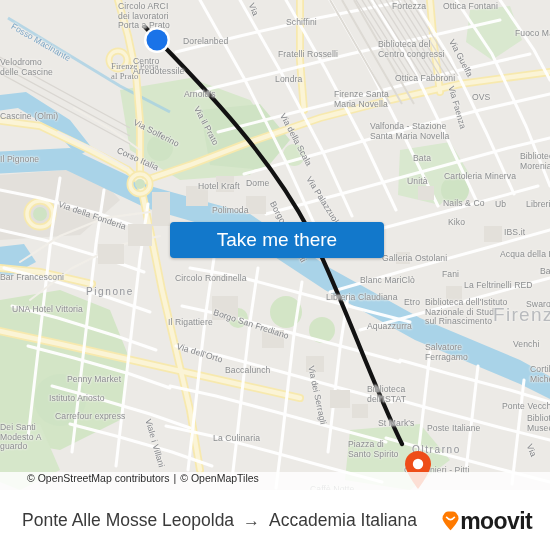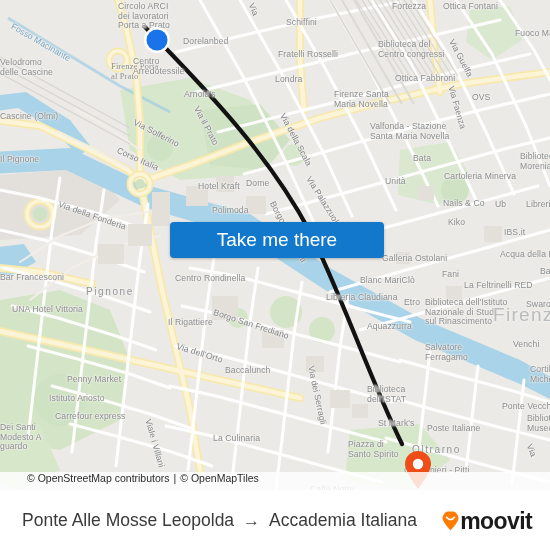--- a/index.html
+++ b/index.html
@@ -285,38 +285,38 @@
 Santa Maria Novella</div>
         <div class="lbl road" style="left: 136px; top: 118px; transform: rotate(27deg); transform-origin: left top;">Via Solferino</div>
         <div class="lbl road" style="left: 200px; top: 105px; transform: rotate(62deg); transform-origin: left top;">Via il Prato</div>
         <div class="lbl road" style="left: 286px; top: 112px; transform: rotate(62deg); transform-origin: left top;">Via della Scala</div>
         <div class="lbl road" style="left: 119px; top: 146px; transform: rotate(24deg); transform-origin: left top;">Corso Italia</div>
         <div class="lbl poi" style="left: 413px; top: 154px;">Bata</div>
         <div class="lbl poi" style="left: 520px; top: 152px;">Biblioteca
 Moreniana</div>
         <div class="lbl poi" style="left: 0px; top: 155px;">Il Pignone</div>
         <div class="lbl poi" style="left: 444px; top: 172px;">Cartoleria Minerva</div>
-        <div class="lbl poi" style="left: 385px; top: 177px;">Unità</div>
+        <div class="lbl poi" style="left: 407px; top: 177px;">Unità</div>
         <div class="lbl poi" style="left: 198px; top: 182px;">Hotel Kraft</div>
         <div class="lbl poi" style="left: 246px; top: 179px;">Dome</div>
         <div class="lbl road" style="left: 312px; top: 175px; transform: rotate(58deg); transform-origin: left top;">Via Palazzuolo</div>
         <div class="lbl poi" style="left: 443px; top: 199px;">Nails &amp; Co</div>
         <div class="lbl poi" style="left: 495px; top: 200px;">Ub</div>
         <div class="lbl poi" style="left: 526px; top: 200px;">Libreria</div>
         <div class="lbl road" style="left: 60px; top: 200px; transform: rotate(19deg); transform-origin: left top;">Via della Fonderia</div>
         <div class="lbl poi" style="left: 212px; top: 206px;">Polimoda</div>
         <div class="lbl poi" style="left: 448px; top: 218px;">Kiko</div>
         <div class="lbl poi" style="left: 504px; top: 228px;">IBS.it</div>
         <div class="lbl road" style="left: 276px; top: 200px; transform: rotate(62deg); transform-origin: left top;">Borgo Ognissanti</div>
         <div class="lbl poi" style="left: 500px; top: 250px;">Acqua della E</div>
         <div class="lbl poi" style="left: 0px; top: 273px;">Bar Francesconi</div>
         <div class="lbl poi" style="left: 382px; top: 254px;">Galleria Ostolani</div>
         <div class="lbl poi" style="left: 540px; top: 267px;">Ba</div>
         <div class="lbl area" style="left: 86px; top: 287px;">Pignone</div>
-        <div class="lbl poi" style="left: 175px; top: 274px;">Centro Rondinella</div>
+        <div class="lbl poi" style="left: 175px; top: 274px;">Circolo Rondinella</div>
         <div class="lbl poi" style="left: 442px; top: 270px;">Fani</div>
         <div class="lbl poi" style="left: 360px; top: 276px;">Blanc MariClò</div>
         <div class="lbl poi" style="left: 464px; top: 281px;">La Feltrinelli RED</div>
         <div class="lbl poi" style="left: 12px; top: 305px;">UNA Hotel Vittoria</div>
         <div class="lbl poi" style="left: 326px; top: 293px;">Libreria Claudiana</div>
         <div class="lbl poi" style="left: 404px; top: 298px;">Etro</div>
         <div class="lbl poi" style="left: 425px; top: 298px;">Biblioteca dell'Istituto
 Nazionale di Studi
 sul Rinascimento</div>
         <div class="lbl poi" style="left: 526px; top: 300px;">Swarovski</div>

